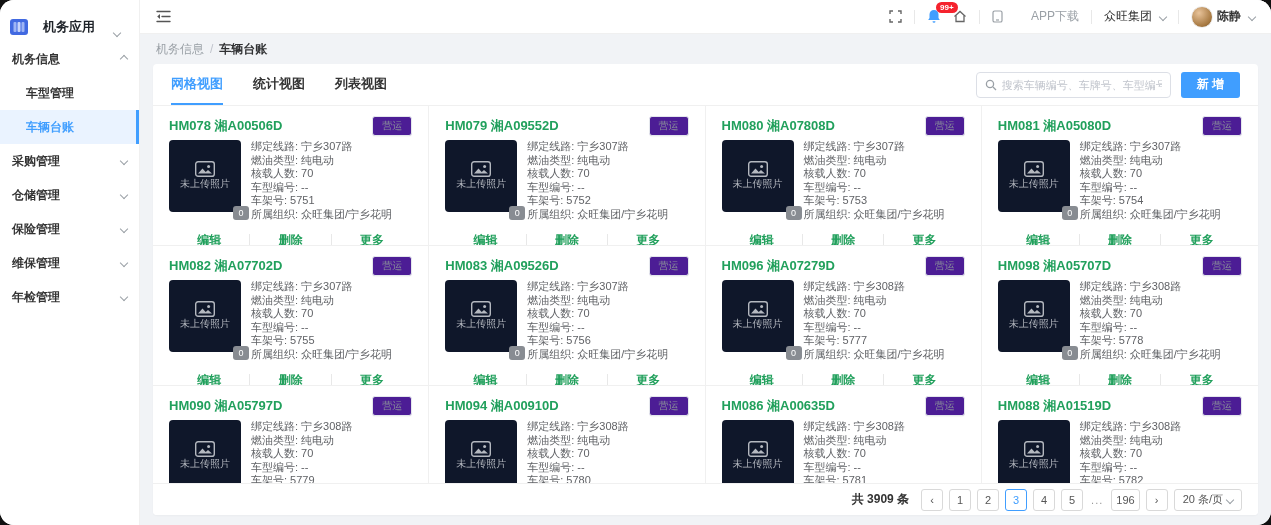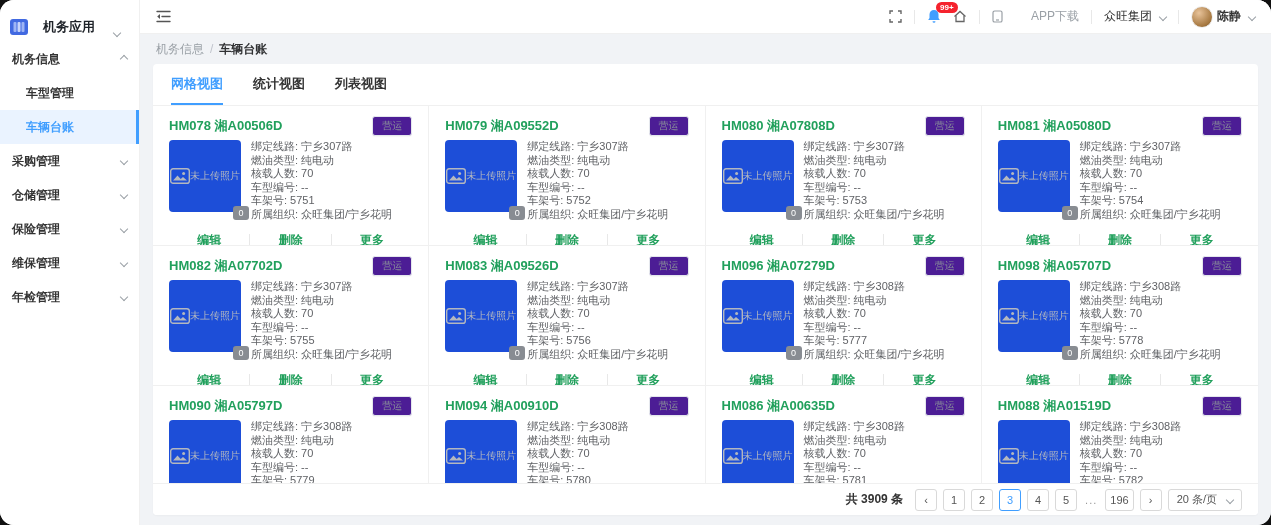--- a/index.html
+++ b/index.html
@@ -48,38 +48,38 @@
   .btn-primary { height:26px; background:#409EFF; color:#fff; border:none; border-radius:3px; font-size:12px; font-weight:600; padding:0 16px; cursor:pointer; font-family:inherit; }
 
   
   .grid { flex:1; display:grid; grid-template-columns:repeat(4,1fr); grid-auto-rows:140px; overflow:hidden; min-height:0; }
   .card { border-right:1px solid #f0f0f0; border-bottom:1px solid #f0f0f0; padding:10px 16px 0; overflow:hidden; }
   .card:nth-child(4n) { border-right:none; }
   .card-head { display:flex; align-items:center; justify-content:space-between; height:20px; }
   .card-title { font-size:13px; font-weight:bold; color:#21A05C; cursor:pointer; white-space:nowrap; }
   .status-pill { font-size:10px; color:#8a9099; border:1px solid #e4e7ed; border-radius:3px; padding:2px 9px; background:#4c1d95; box-shadow:0 1px 1px rgba(0,0,0,0.04); cursor:pointer; }
   .card-body { display:flex; margin-top:4px; gap:10px; }
-  .photo-ph { width:72px; height:72px; background:#1d4ed8; border-radius:4px; position:relative; display:flex; align-items:center; justify-content:center; flex-shrink:0; }
+  .photo-ph { width:72px; height:72px; background:#0f172a; border-radius:4px; position:relative; display:flex; flex-direction:column; align-items:center; justify-content:center; flex-shrink:0; }
   .photo-ph .ph-txt { font-size:10px; color:#b4b8bf; }
   .photo-count { position:absolute; right:-8px; bottom:-8px; background:#888c92; color:#fff; font-size:9px; line-height:14px; min-width:16px; text-align:center; border-radius:3px; }
   .detail-list { font-size:11px; color:#606266; line-height:13.5px; min-width:0; }
   .detail-row { white-space:nowrap; }
   .detail-row .dl { color:#606266; }
   .detail-row .dv { color:#606266; margin-left:3px; }
   .card-actions { display:flex; align-items:center; margin-top:7px; height:24px; }
   .card-action { flex:1; text-align:center; font-size:12px; font-weight:600; color:#21A05C; cursor:pointer; }
   .act-sep { width:1px; height:13px; background:#e8e8e8; }
 
   
   .pagination { height:32px; border-top:1px solid #f0f0f0; display:flex; align-items:center; justify-content:flex-end; gap:6px; padding:0 16px; font-size:12px; color:#333; flex-shrink:0; background:#fff; }
   .total-txt { font-weight:600; margin-right:6px; }
   .pg { min-width:22px; height:22px; border:1px solid #d9d9d9; border-radius:3px; background:#fff; display:flex; align-items:center; justify-content:center; font-size:11px; color:#555; cursor:pointer; padding:0 4px; }
   .pg.active { border-color:#409EFF; color:#409EFF; }
   .pg-ellipsis { color:#999; font-size:11px; letter-spacing:1px; padding:0 2px; }
-  .page-size { height:22px; border:1px solid #d9d9d9; border-radius:3px; display:flex; align-items:center; gap:6px; padding:0 8px; font-size:11px; color:#555; cursor:pointer; background:#fff; }
+  .page-size { height:22px; border:1px solid #d9d9d9; border-radius:3px; display:flex; align-items:center; gap:0; padding:0 8px; font-size:11px; color:#555; cursor:pointer; background:#fff; }
 
   svg { display:block; }
 </style>
 </head>
 <body>
 
 <div class="app">
 
   <aside class="sidebar">
     <div class="logo-row">
@@ -194,20 +194,30 @@
 
     <div class="main">
       <div class="panel">
 
         <div class="tabbar">
           <div class="tabs">
             <div class="tab active">网格视图</div>
             <div class="tab">统计视图</div>
             <div class="tab">列表视图</div>
           </div>
+          <div class="tabbar-right">
+            <div class="search-box">
+              <svg width="12" height="12" viewBox="0 0 12 12" fill="none" stroke="#9aa0a6" stroke-width="1.3">
+                  <circle cx="5" cy="5" r="3.6"></circle>
+                  <line x1="8" y1="8" x2="11" y2="11"></line>
+                </svg>
+              <input type="text" placeholder="搜索车辆编号、车牌号、车型编号" style="">
+            </div>
+            <button class="btn-primary">新 增</button>
+          </div>
         </div>
 
         <div class="grid">
   <div class="card">
     <div class="card-head">
       <span class="card-title">HM078 湘A00506D</span>
       <span class="status-pill">营运</span>
     </div>
     <div class="card-body">
       <div class="photo-ph">

